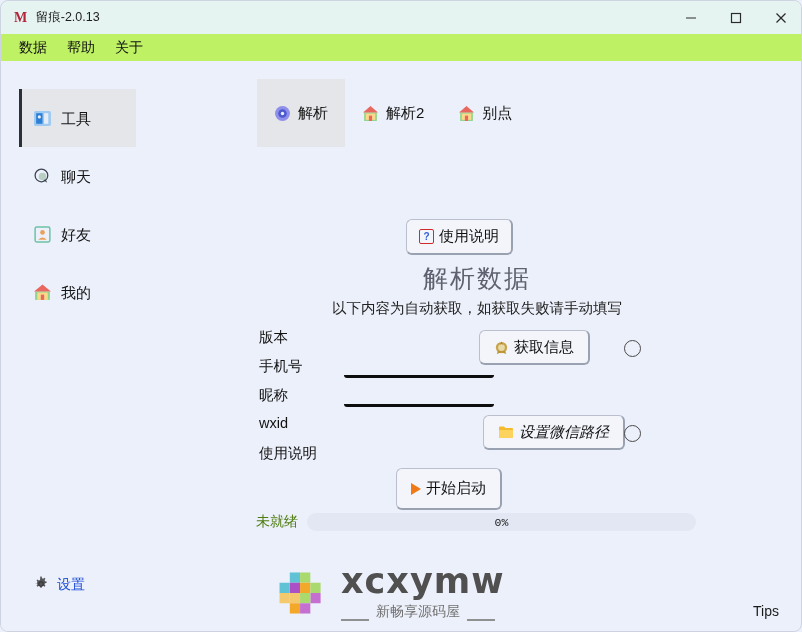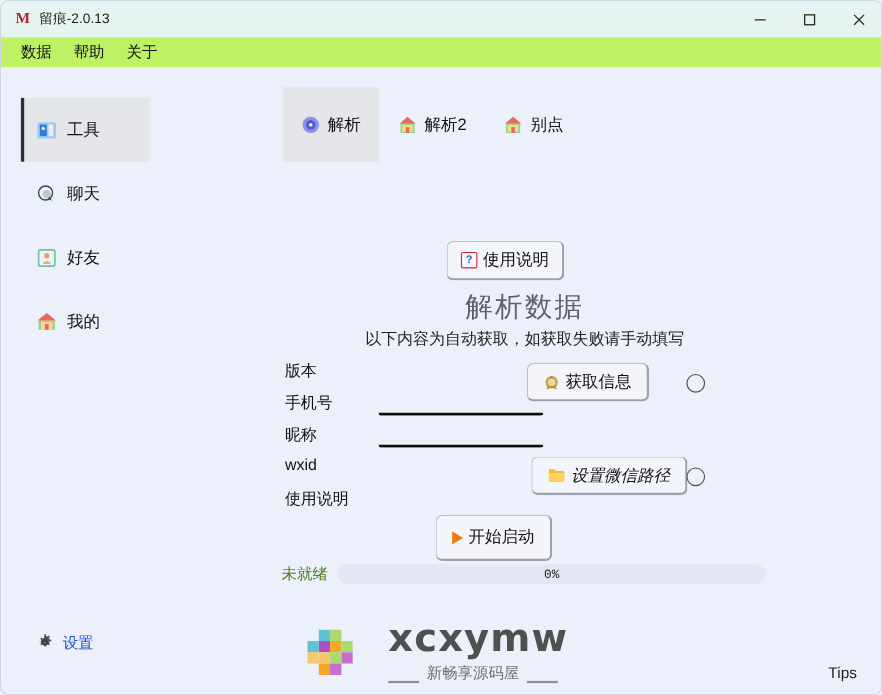--- a/index.html
+++ b/index.html
@@ -166,21 +166,21 @@
   .progress-fill { position: absolute; left: 0; top: 0; height: 100%; background: #8aa2e0; width: 0%; }
   .progress-label {
     position: absolute; inset: 0; display: flex; align-items: center; justify-content: center;
     font-size: 11.5px; color: #1a1a1a;
     font-family: "Liberation Mono", "DejaVu Sans Mono", monospace;
   }
 
   
   .watermark {
     position: absolute; left: 272px; top: 563px;
-    display: flex; align-items: center; gap: 24px;
+    display: flex; align-items: center; gap: 12px;
     opacity: .97;
   }
   .wm-logo { width: 56px; height: 56px; display: block; flex: none; }
   .wm-text { display: flex; flex-direction: column; }
   .wm-main {
     font-family: "DejaVu Sans", sans-serif;
     font-size: 35px; font-weight: bold; color: #4b4b4b; line-height: 1; letter-spacing: 1px;
   }
   .wm-sub {
     display: flex; align-items: flex-end; gap: 7px;

